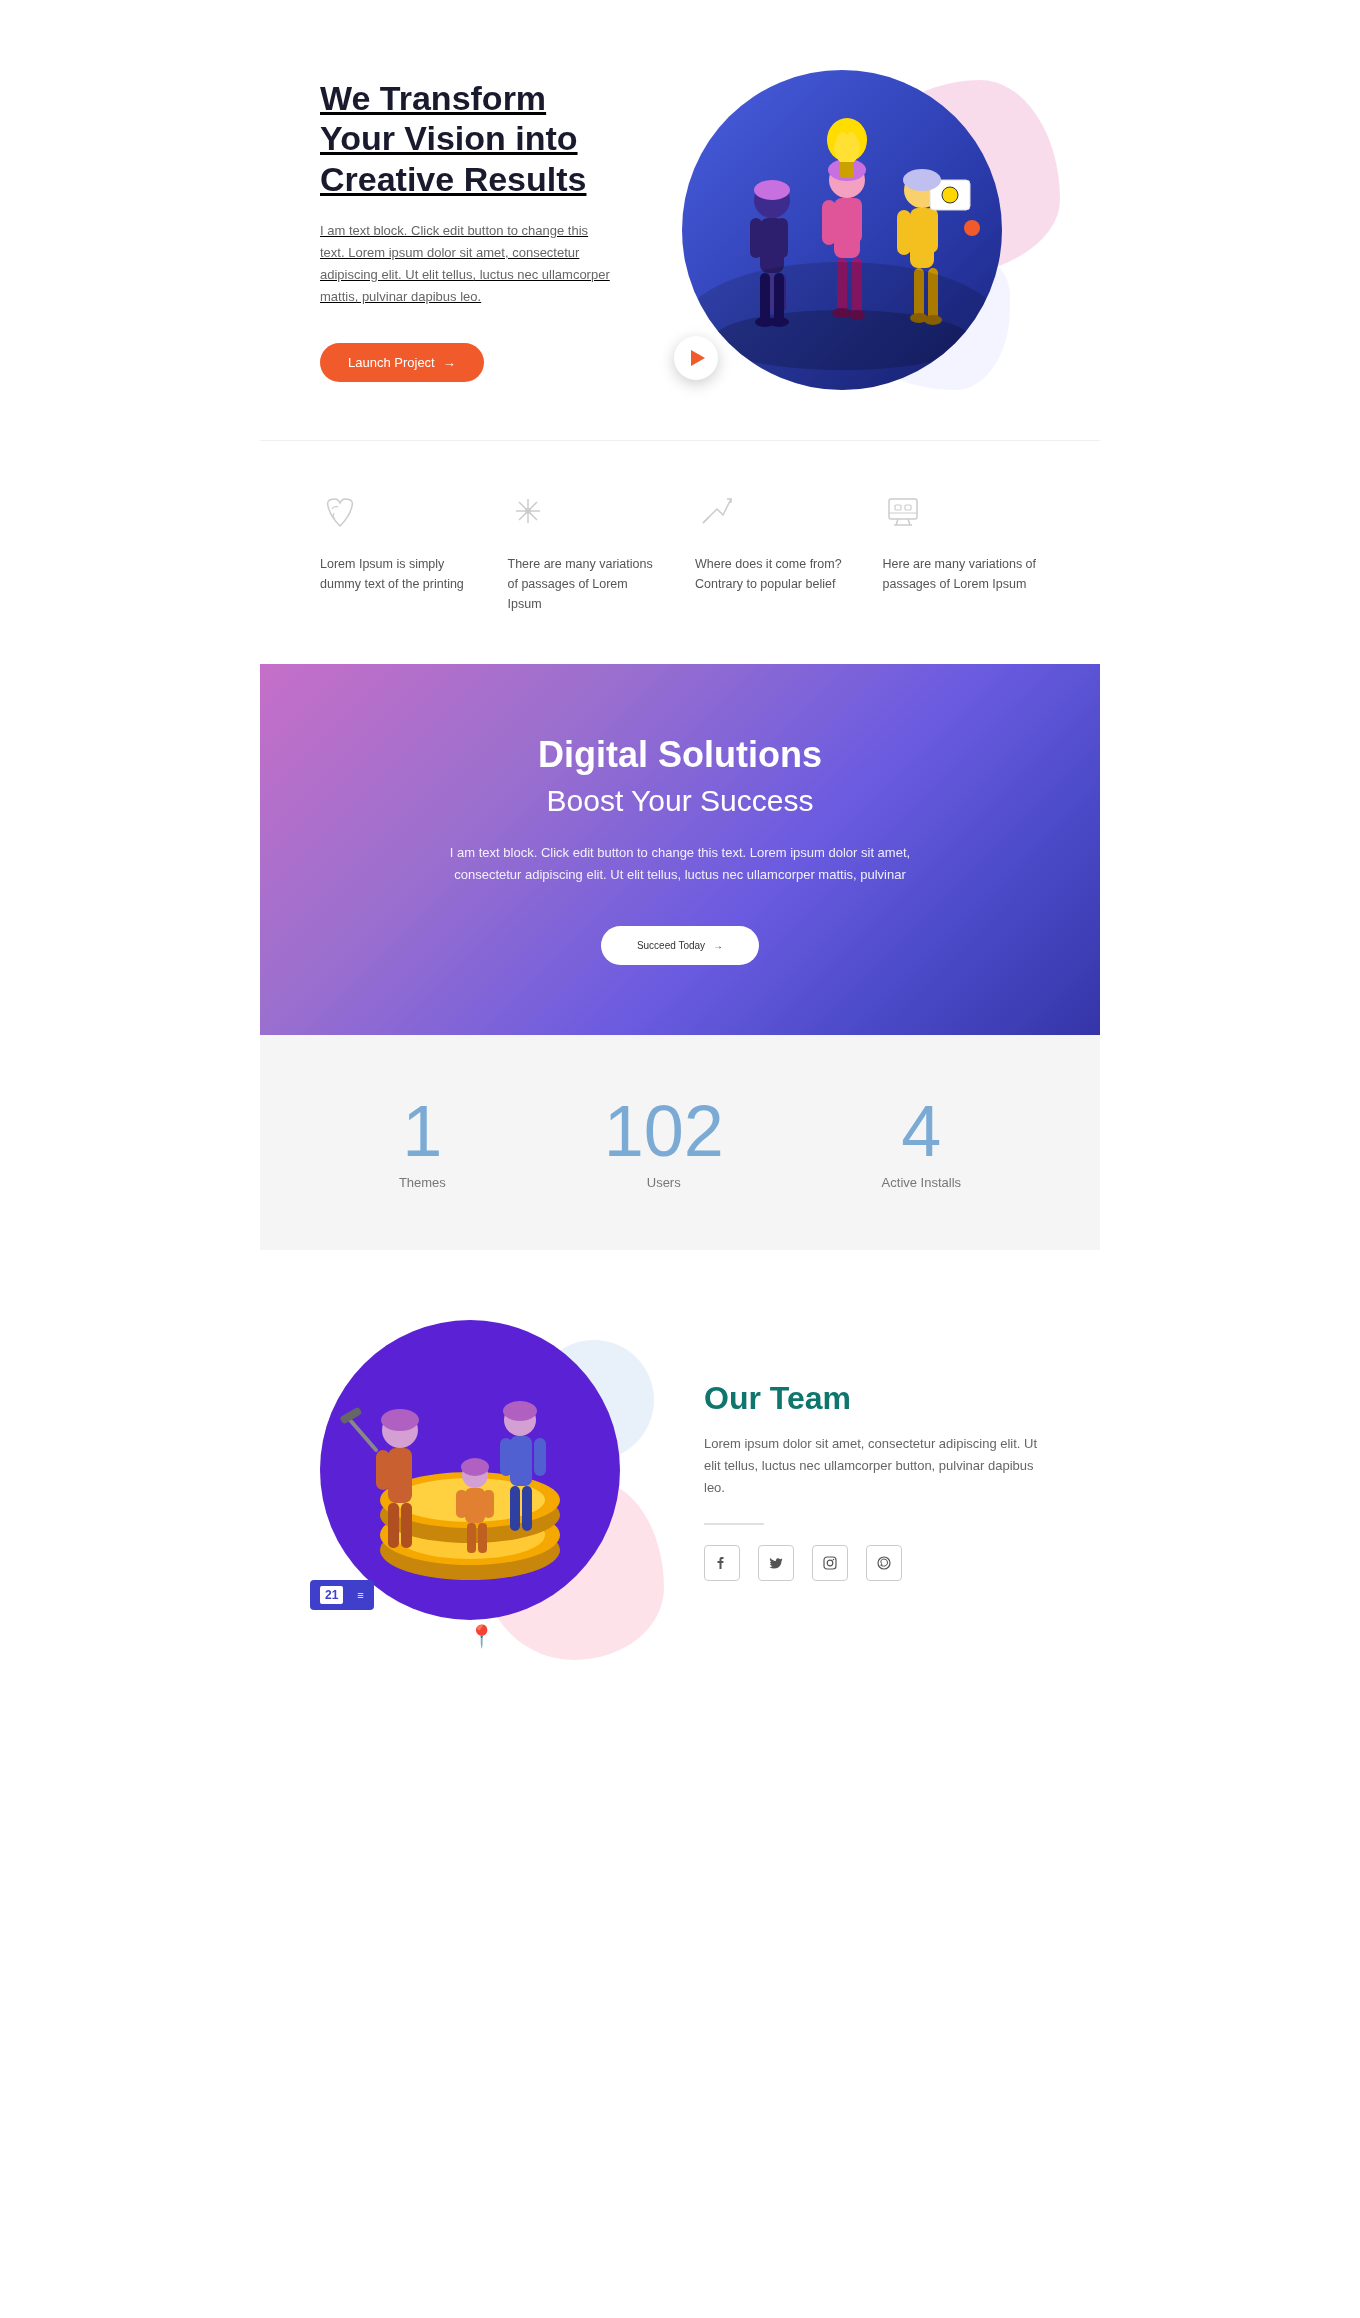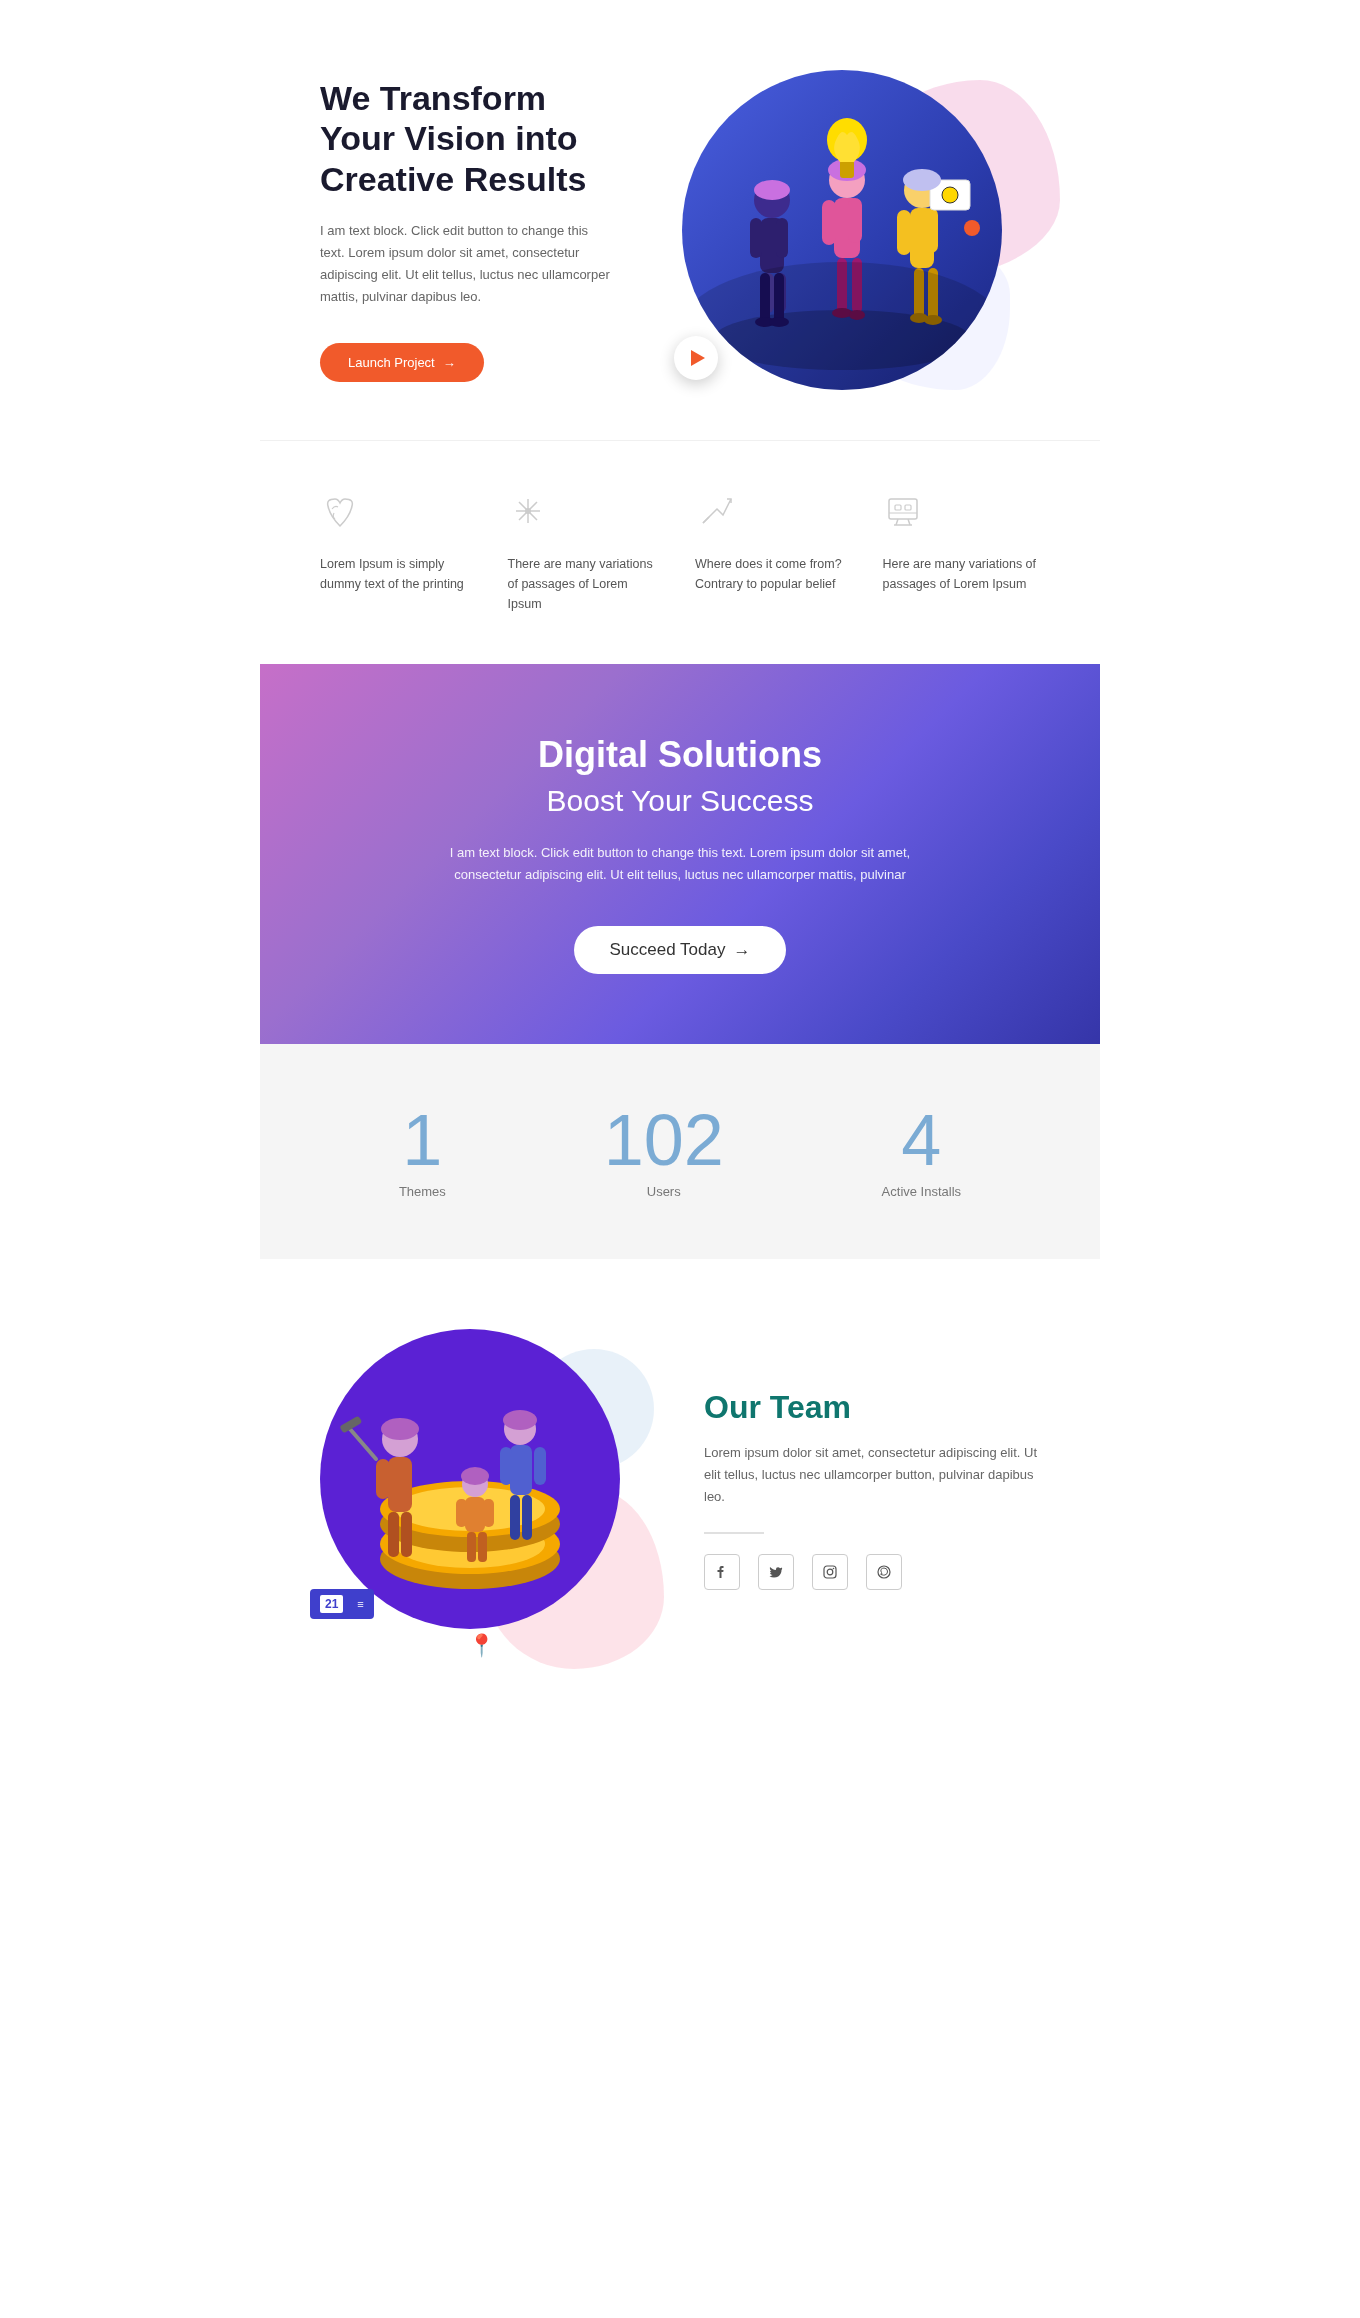--- a/index.html
+++ b/index.html
@@ -6,20 +6,21 @@
     body { font-family: 'Segoe UI', Arial, sans-serif; background: #fff; width: 840px; margin: 0 auto; }
 
     
     .hero {
       display: flex;
       align-items: center;
       padding: 60px 60px 40px 60px;
       min-height: 400px;
       position: relative;
       overflow: visible;
+      text-decoration: underline;
     }
     .hero-text { flex: 0 0 45%; padding-right: 30px; }
     .hero-text h1 { font-size: 34px; font-weight: 800; color: #1a1a2e; line-height: 1.2; margin-bottom: 20px; }
     .hero-text p { font-size: 13px; color: #666; line-height: 1.7; margin-bottom: 35px; max-width: 320px; }
     .btn-launch {
       background: #f15a2b;
       color: #fff;
       border: none;
       padding: 12px 28px;
       border-radius: 30px;
@@ -128,21 +129,21 @@
     }
     .digital-banner h2 { font-size: 36px; font-weight: 800; margin-bottom: 8px; }
     .digital-banner h3 { font-size: 30px; font-weight: 400; margin-bottom: 24px; }
     .digital-banner p { font-size: 13px; line-height: 1.7; max-width: 500px; margin: 0 auto 40px; opacity: 0.9; }
     .btn-succeed {
       background: #fff;
       color: #333;
       border: none;
       padding: 14px 36px;
       border-radius: 30px;
-      font-size: 17px;
+      font-size: 10px;
       cursor: pointer;
       display: inline-flex;
       align-items: center;
       gap: 8px;
     }
 
     
     .stats {
       background: #f5f5f5;
       display: flex;

